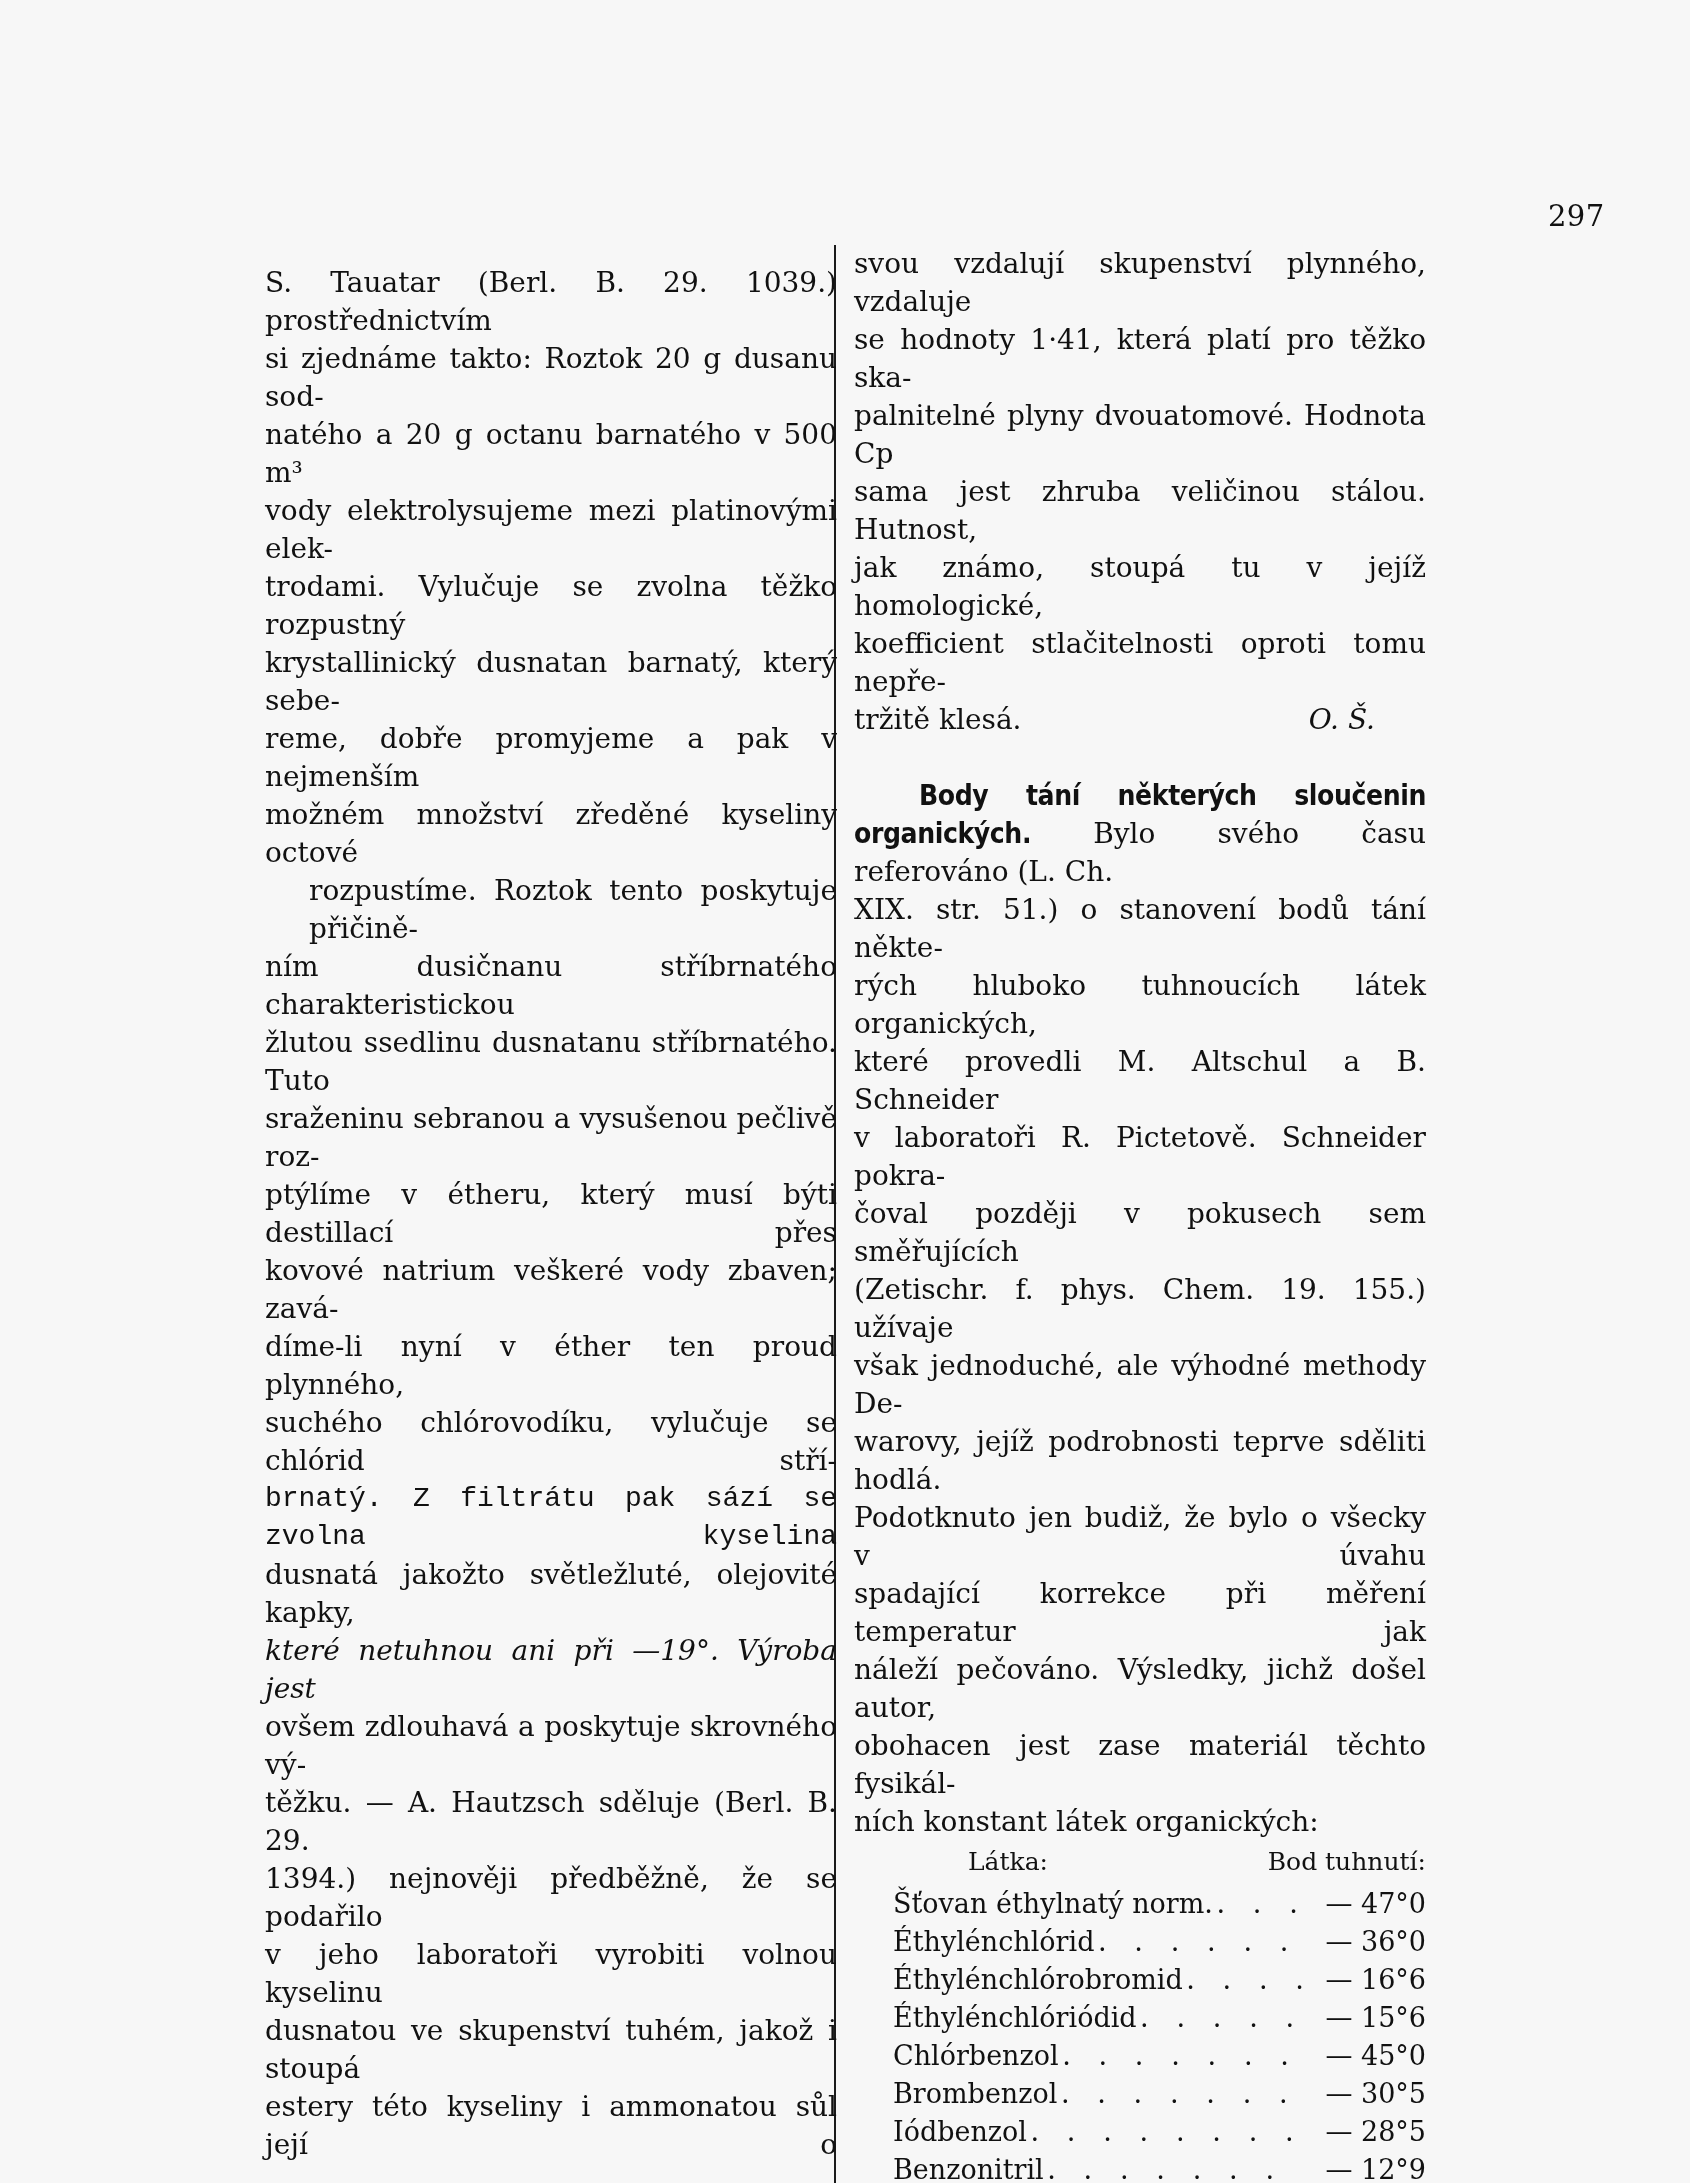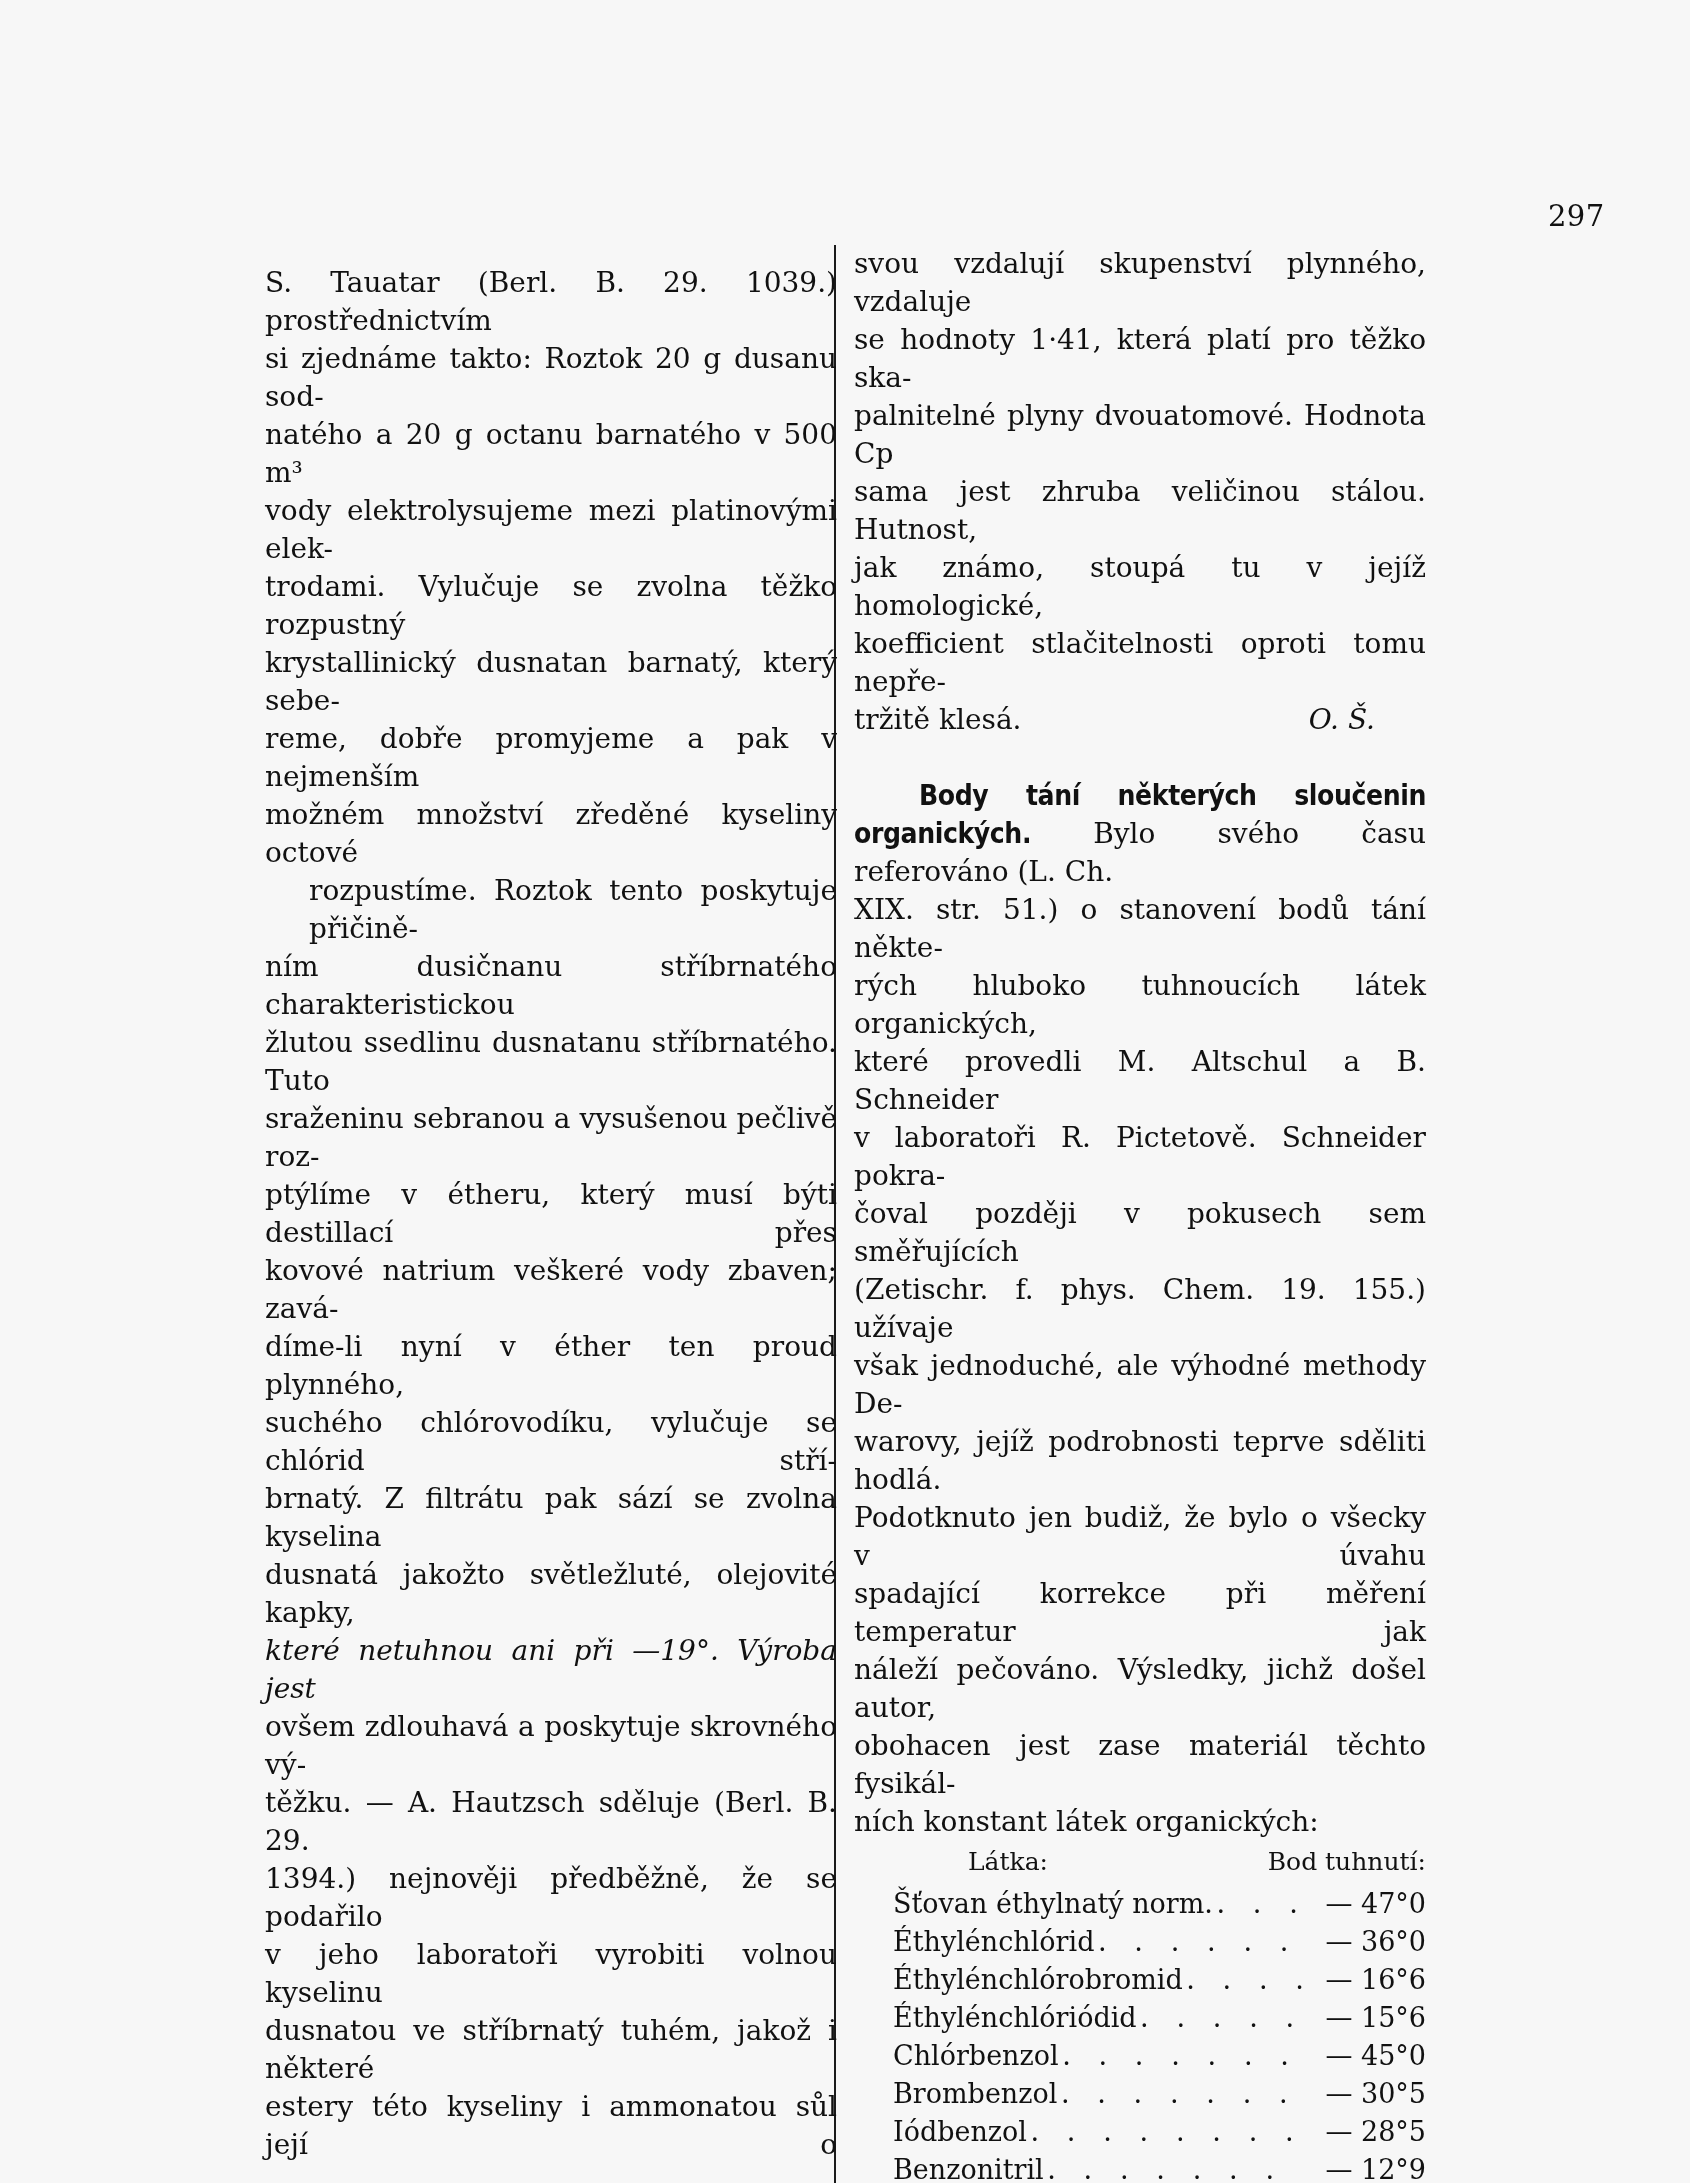--- a/index.html
+++ b/index.html
@@ -50,28 +50,28 @@
       <div class="p" style="text-align-last: justify;">reme, dobře promyjeme a pak v nejmenším</div>
       <div class="p" style="text-align-last: justify;">možném množství zředěné kyseliny octové</div>
       <div class="p" style="text-align-last: justify; margin-left: 44px;">rozpustíme. Roztok tento poskytuje přičině-</div>
       <div class="p" style="text-align-last: justify;">ním dusičnanu stříbrnatého charakteristickou</div>
       <div class="p" style="text-align-last: justify;">žlutou ssedlinu dusnatanu stříbrnatého. Tuto</div>
       <div class="p" style="text-align-last: justify;">sraženinu sebranou a vysušenou pečlivě roz-</div>
       <div class="p" style="text-align-last: justify;">ptýlíme v étheru, který musí býti destillací přes</div>
       <div class="p" style="text-align-last: justify;">kovové natrium veškeré vody zbaven; zavá-</div>
       <div class="p" style="text-align-last: justify;">díme-li nyní v éther ten proud plynného,</div>
       <div class="p" style="text-align-last: justify;">suchého chlórovodíku, vylučuje se chlórid stří-</div>
-      <div class="p" style="text-align-last: justify;">brnatý. Z filtrátu pak sází se zvolna kyselina</div>
+      <div class="p" style="text-align-last: justify; font-family: Liberation Mono, monospace;">brnatý. Z filtrátu pak sází se zvolna kyselina</div>
       <div class="p" style="text-align-last: justify;">dusnatá jakožto světležluté, olejovité kapky,</div>
       <div class="p" style="text-align-last: justify; font-style: italic;">které netuhnou ani při —19°. Výroba jest</div>
       <div class="p" style="text-align-last: justify;">ovšem zdlouhavá a poskytuje skrovného vý-</div>
       <div class="p" style="text-align-last: justify;">těžku. — A. Hautzsch sděluje (Berl. B. 29.</div>
       <div class="p" style="text-align-last: justify;">1394.) nejnověji předběžně, že se podařilo</div>
       <div class="p" style="text-align-last: justify;">v jeho laboratoři vyrobiti volnou kyselinu</div>
-      <div class="p" style="text-align-last: justify;">dusnatou ve stříbrnatý tuhém, jakož i některé</div>
+      <div class="p" style="text-align-last: justify;">dusnatou ve skupenství tuhém, jakož i stoupá</div>
       <div class="p" style="text-align-last: justify;">estery této kyseliny i ammonatou sůl její o</div>
     </div>
 
 </div>
 
 <div class="col right">
   <div id="right-cont">
       <div class="p" style="text-align-last: justify;">svou vzdalují skupenství plynného, vzdaluje</div>
       <div class="p" style="text-align-last: justify;">se hodnoty 1·41, která platí pro těžko ska-</div>
       <div class="p" style="text-align-last: justify;">palnitelné plyny dvouatomové. Hodnota Cp</div>

